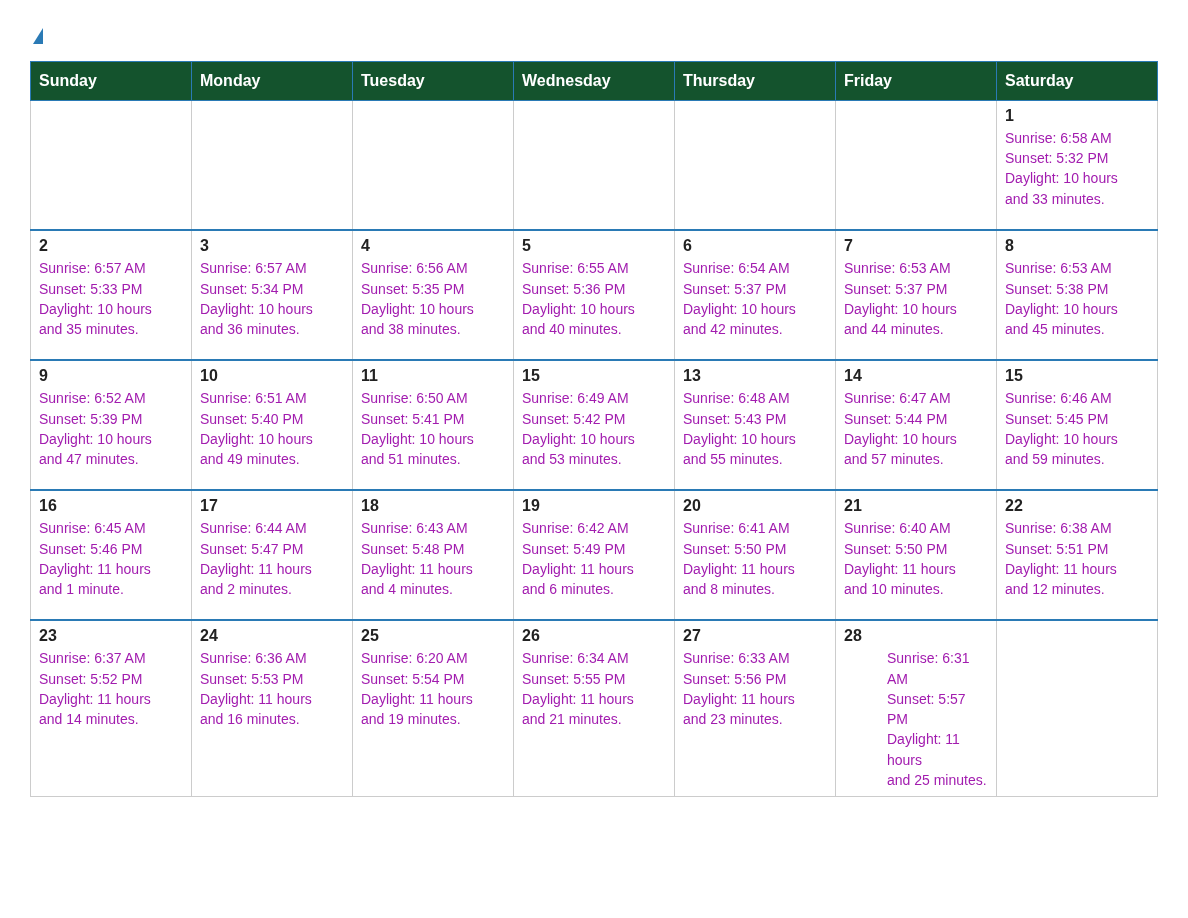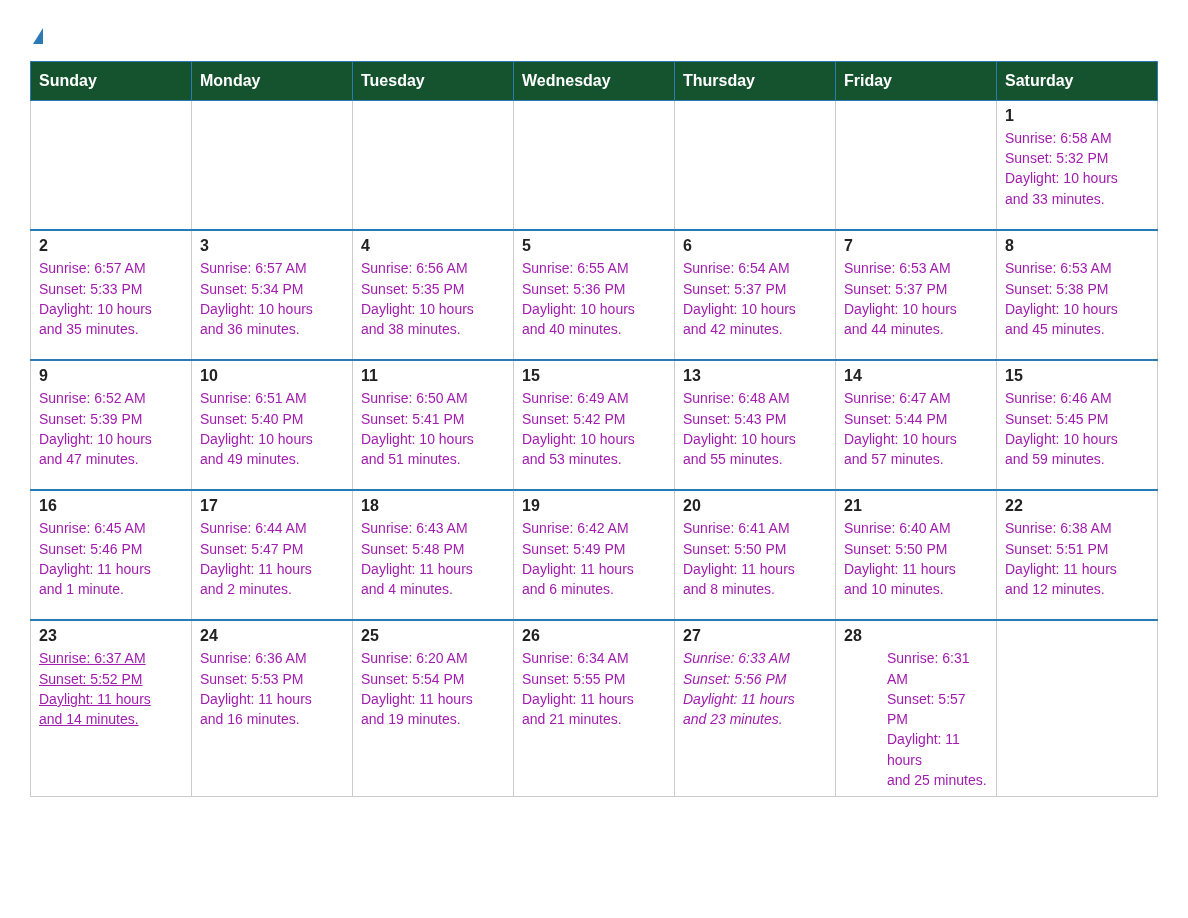--- a/index.html
+++ b/index.html
@@ -294,21 +294,21 @@
           <span class="day-number">22</span>
           <div class="day-info" style="white-space: pre-line;">Sunrise: 6:38 AM
 Sunset: 5:51 PM
 Daylight: 11 hours
 and 12 minutes.</div>
         </td>
       </tr>
       <tr class="row-divider">
         <td>
           <span class="day-number">23</span>
-          <div class="day-info" style="white-space: pre-line; text-decoration: underline;">Sunrise: 6:37 AM
+          <div class="day-info" style="white-space: pre-line;">Sunrise: 6:37 AM
 Sunset: 5:52 PM
 Daylight: 11 hours
 and 14 minutes.</div>
         </td>
         <td>
           <span class="day-number">24</span>
           <div class="day-info" style="white-space: pre-line;">Sunrise: 6:36 AM
 Sunset: 5:53 PM
 Daylight: 11 hours
 and 16 minutes.</div>
@@ -322,21 +322,21 @@
         </td>
         <td>
           <span class="day-number">26</span>
           <div class="day-info" style="white-space: pre-line;">Sunrise: 6:34 AM
 Sunset: 5:55 PM
 Daylight: 11 hours
 and 21 minutes.</div>
         </td>
         <td>
           <span class="day-number">27</span>
-          <div class="day-info" style="white-space: pre-line; font-style: italic;">Sunrise: 6:33 AM
+          <div class="day-info" style="white-space: pre-line;">Sunrise: 6:33 AM
 Sunset: 5:56 PM
 Daylight: 11 hours
 and 23 minutes.</div>
         </td>
         <td>
           <span class="day-number">28</span>
           <div class="day-info" style="white-space: pre-line; margin-left: 43px;">Sunrise: 6:31 AM
 Sunset: 5:57 PM
 Daylight: 11 hours
 and 25 minutes.</div>

